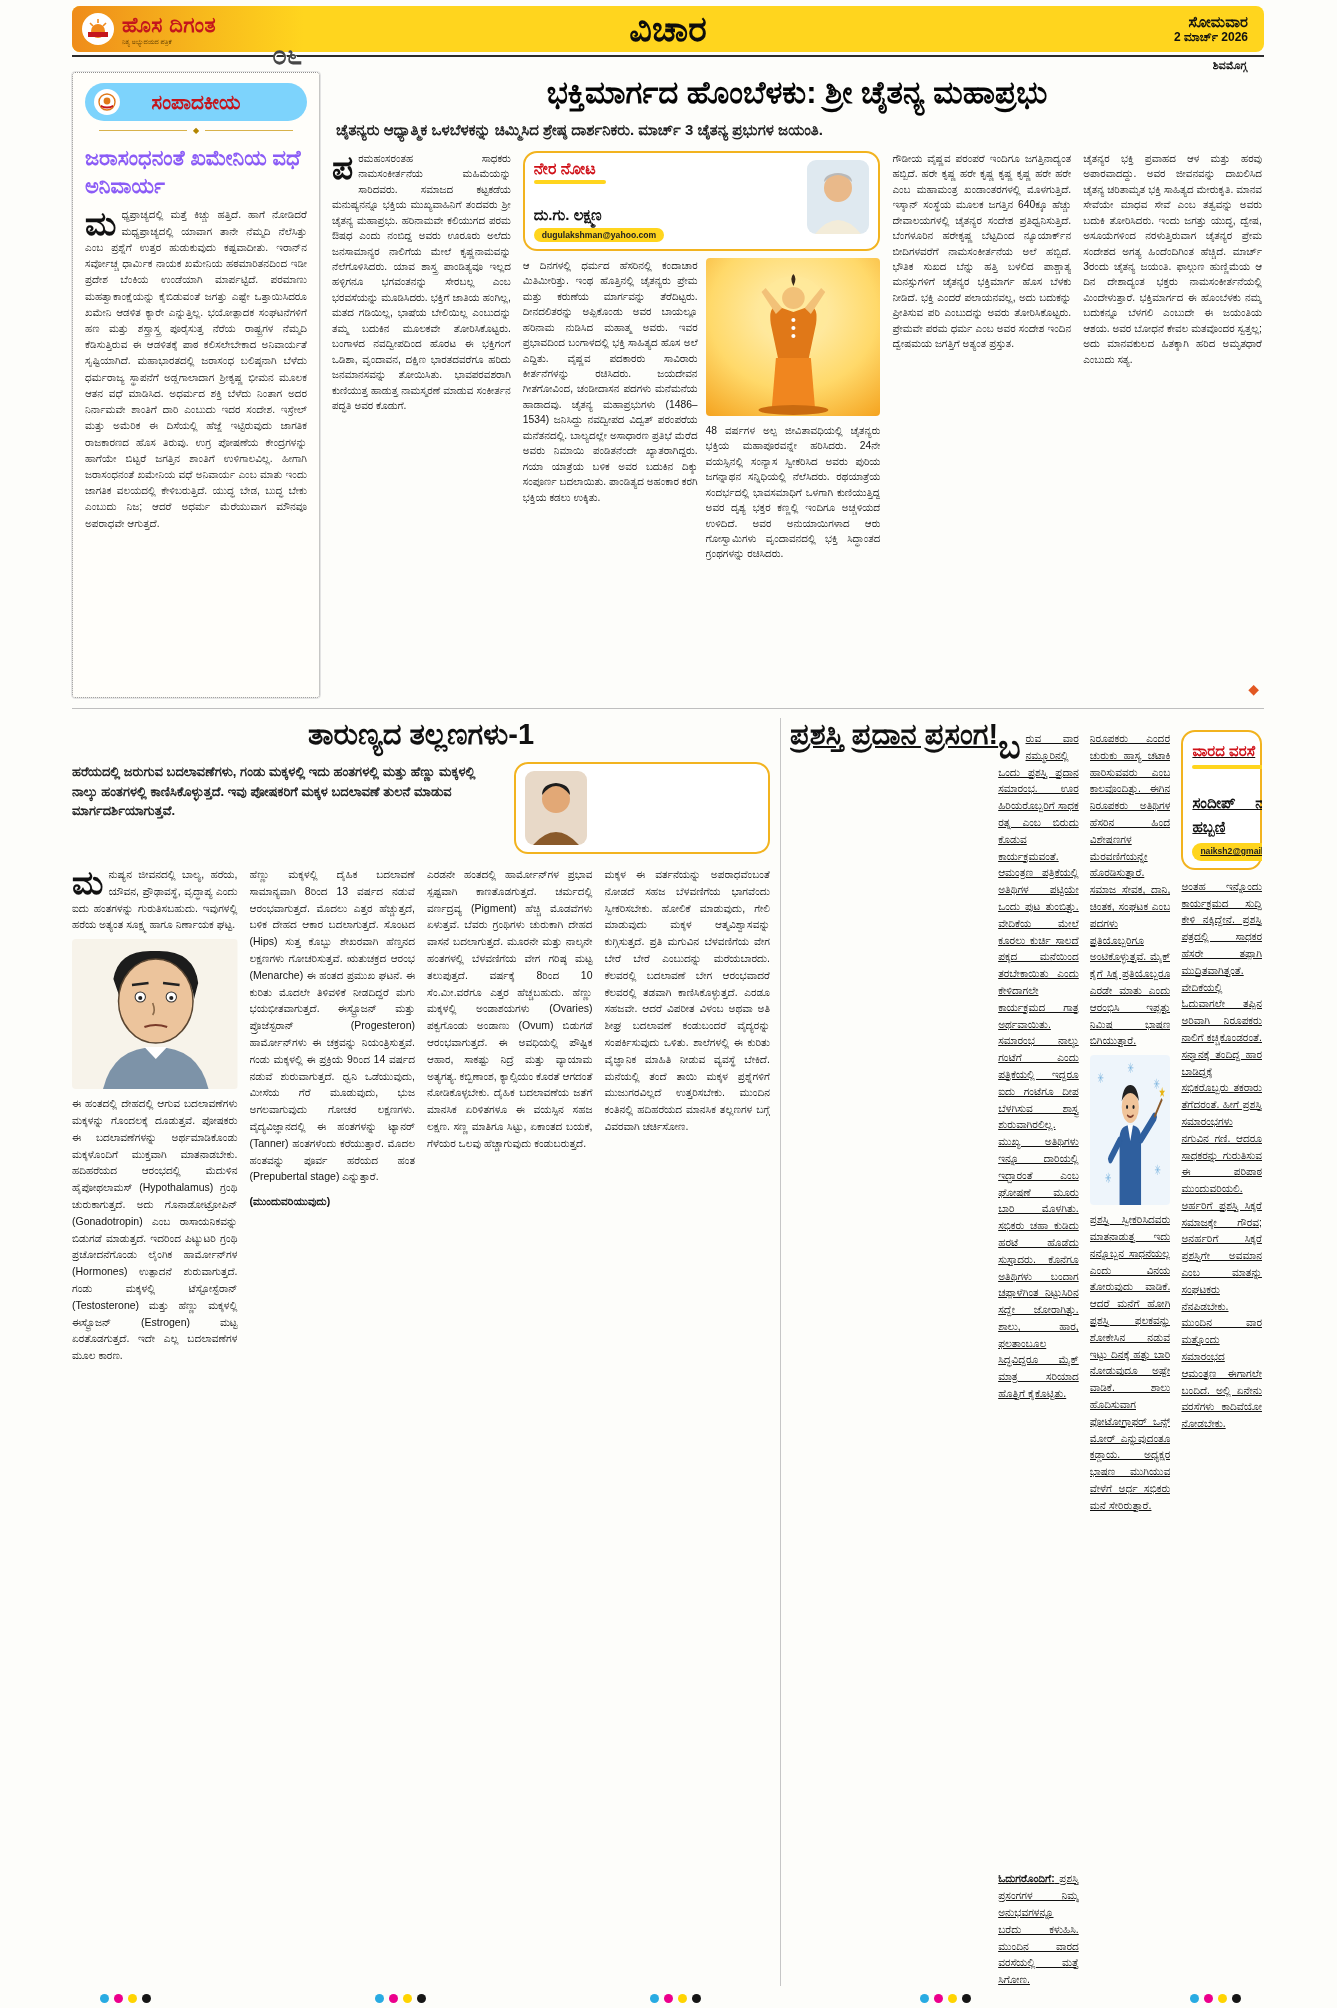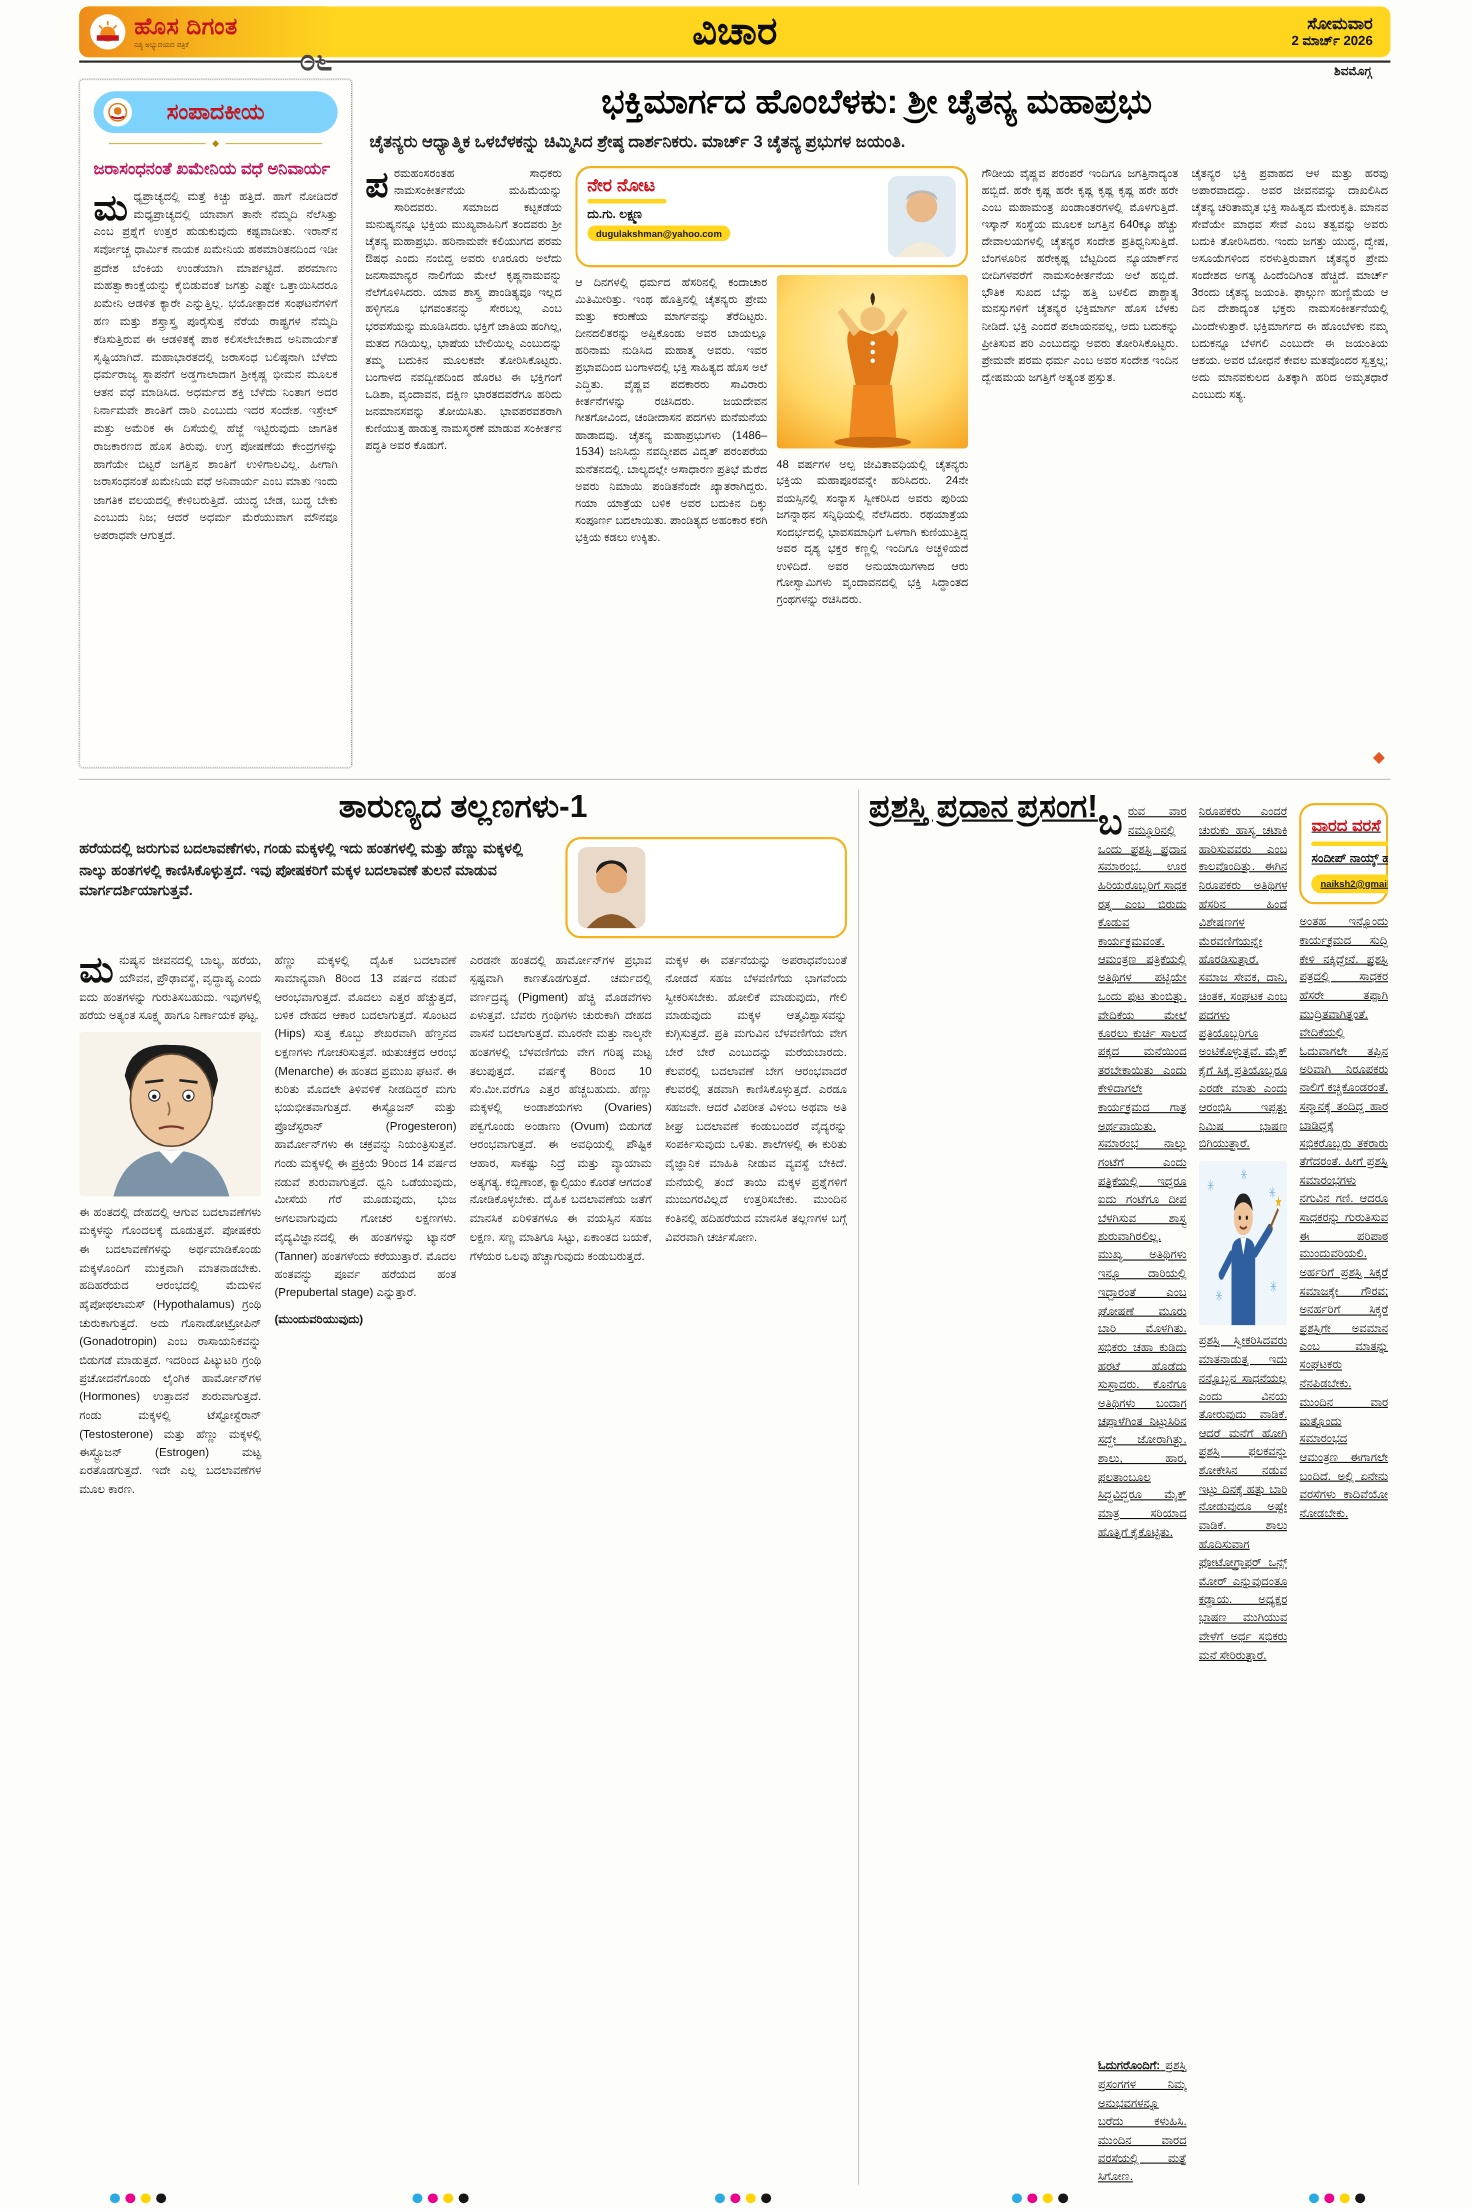--- a/index.html
+++ b/index.html
@@ -34,40 +34,40 @@
     border:1px dotted #8f8f8f; outline:1px solid #e4e4e4; border-radius:3px;
     padding:10px 12px; overflow:hidden; background:#fffefa; }
   .ed-banner { height:38px; border-radius:19px; background:#7dd3fc; position:relative;
     display:flex; align-items:center; justify-content:center; }
   .ed-banner-icon { position:absolute; left:9px; top:6px; width:26px; height:26px;
     border-radius:50%; background:#fff; display:flex; align-items:center; justify-content:center; }
   .ed-banner-label { font-size:20px; font-weight:800; color:#c4161c; }
   .ed-flourish { display:flex; align-items:center; gap:6px; margin:5px 14px 0; color:#b38600; }
   .ed-flourish::before, .ed-flourish::after { content:""; flex:1; border-top:1px solid #d8b24a; }
   .ed-flourish span { font-size:8px; }
-  .ed-headline { font-size:15px; font-weight:800; line-height:1.32; margin:9px 0 8px; color:#be185d; }
+  .ed-headline { font-size:21px; font-weight:800; line-height:1.32; margin:9px 0 8px; color:#8b5cf6; }
   .ed-body { font-size:10.4px; line-height:1.56; text-align:justify; color:#1c1c1c; }
   .dropcap { float:left; font-size:33px; line-height:30px; font-weight:800; padding:2px 5px 0 0; color:#111; }
   
   #main-article { position:absolute; left:332px; top:74px; width:930px; height:626px; overflow:hidden; }
   .main-headline { text-align:center; font-size:31px; font-weight:800; line-height:1.2; color:#050505; }
   .main-standfirst { margin:8px 0 0 4px; width:530px; font-size:15px; line-height:1.45;
     font-weight:600; color:#222; }
   .main-body { display:flex; gap:12px; margin-top:10px; height:498px; overflow:hidden; }
   .mcol { flex:1; font-size:10.3px; line-height:1.5; text-align:justify; overflow:hidden; }
   .mwrap { flex:2; display:flex; flex-direction:column; overflow:hidden; }
   .mwrap-row { display:flex; gap:8px; flex:1; overflow:hidden; margin-top:7px; }
   .endmark { position:absolute; right:3px; bottom:3px; color:#e25822; font-size:14px; }
   
   .acard { border:2.5px solid #f2b31f; border-radius:14px; background:#fff;
     display:flex; gap:8px; padding:7px 9px; align-items:stretch; }
   .acard-info { flex:1; display:flex; flex-direction:column; }
   .acard-label { color:#d0121a; font-weight:800; font-size:16px; }
   .acard-underline { width:72px; height:4px; background:#ffd51e; border-radius:2px; margin:2px 0 4px; }
-  .acard-name { font-size:11px; font-weight:800; color:#111; }
+  .acard-name { font-size:15px; font-weight:800; color:#111;margin-top:18px; }
   .acard-email { align-self:flex-start; background:#ffd51e; border-radius:9px; padding:2px 8px;
     font-size:8.6px; font-weight:700; color:#222; margin-top:4px; }
   .acard-photo { width:62px; height:74px; border-radius:9px; overflow:hidden; flex-shrink:0; }
   .acard-photo svg { display:block; }
   
   #rule-mid { position:absolute; left:72px; top:708px; width:1192px; height:1px; background:#bfbfbf; }
   #rule-vert { position:absolute; left:780px; top:718px; width:1px; height:1268px; background:#c6c6c6; }
   
   #article-left { position:absolute; left:72px; top:718px; width:698px; height:1270px; overflow:hidden; }
   .al-headline { text-align:center; font-size:29px; font-weight:800; }

